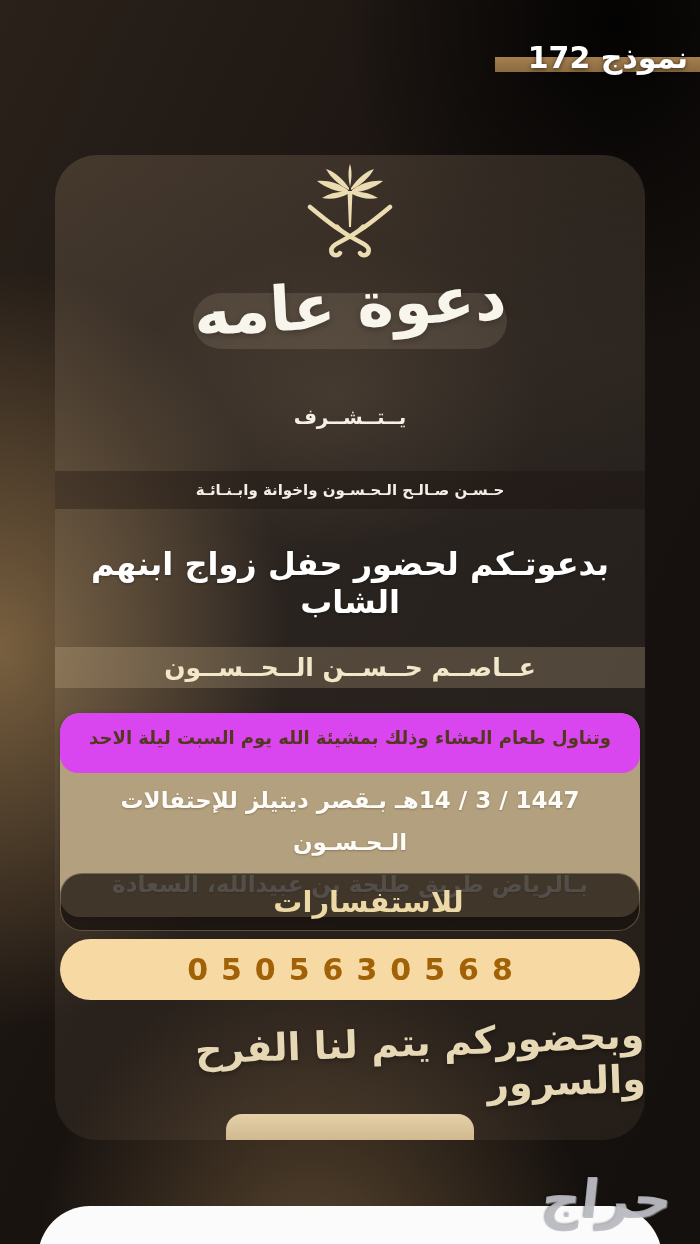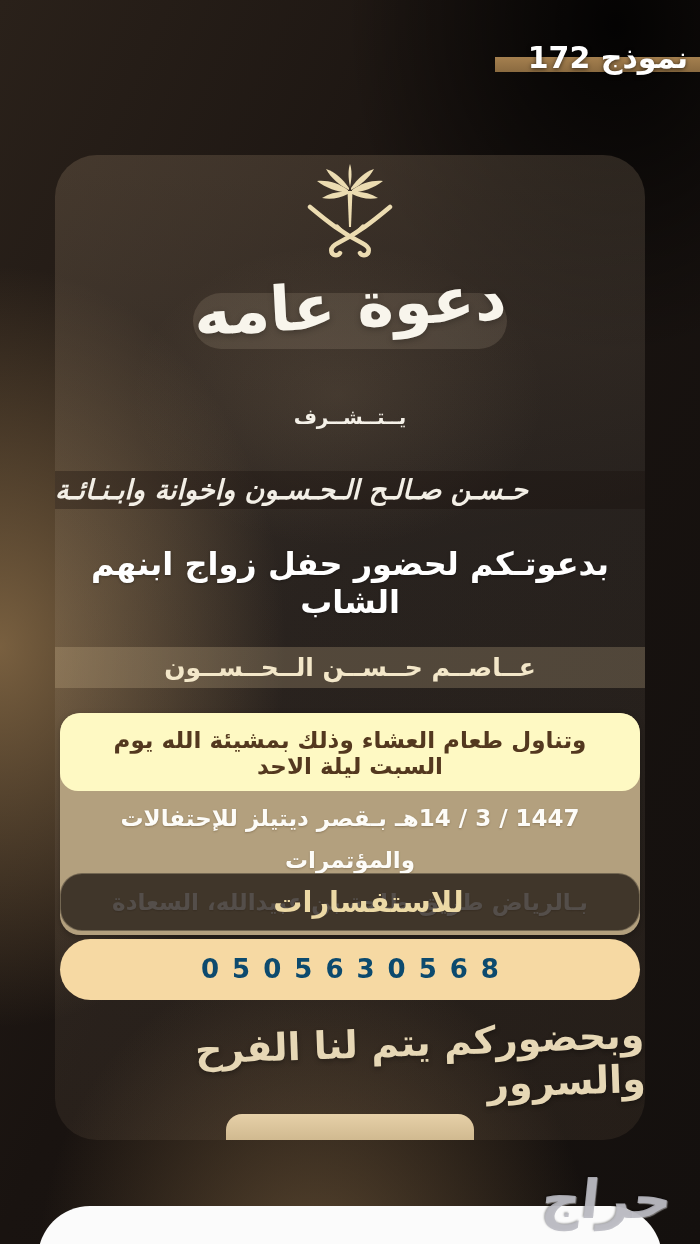--- a/index.html
+++ b/index.html
@@ -36,52 +36,52 @@
     border-radius:999px;background:rgba(216,196,170,0.15);}
   .title-text{position:relative;top:18px;text-align:center;direction:rtl;
     font-size:62px;font-weight:bold;color:#f8f5ec;
     transform:rotate(-3deg);text-shadow:0 2px 6px rgba(0,0,0,0.25);}
 
   .honored{position:absolute;top:250px;left:0;width:100%;text-align:center;direction:rtl;
     font-size:20px;font-weight:bold;color:#f5f1e8;}
 
   .hosts-band{position:absolute;top:316px;left:0;width:100%;height:38px;
     background:rgba(22,16,11,0.34);}
-  .hosts-text{width:100%;text-align:left;direction:rtl;line-height:38px;
-    font-size:27px;font-weight:bold;color:#f3efe6;font-style:italic;}
+  .hosts-text{width:100%;text-align:center;direction:rtl;line-height:38px;
+    font-size:15px;font-weight:bold;color:#f3efe6;}
 
   .invite-line{position:absolute;top:390px;left:0;width:100%;text-align:center;direction:rtl;
     font-size:32px;font-weight:bold;color:#ffffff;text-shadow:0 1px 3px rgba(0,0,0,0.3);}
 
   .groom-band{position:absolute;top:492px;left:0;width:100%;height:41px;
     background:rgba(218,192,152,0.24);}
   .groom-text{width:100%;text-align:center;direction:rtl;line-height:41px;
     font-size:25px;font-weight:bold;color:#f3e7c9;}
 
   .details-box{position:absolute;top:558px;left:5px;width:580px;
     border-radius:20px;overflow:hidden;background:#b3a07e;
     box-shadow:0 2px 6px rgba(0,0,0,0.25);}
-  .details-line1{background:#fef9c3;border-radius:18px;
+  .details-line1{background:#d946ef;border-radius:18px;
     min-height:60px;padding:14px 14px 12px;text-align:center;direction:rtl;
-    font-size:23px;font-weight:bold;color:#53381f;}
+    font-size:18px;font-weight:bold;color:#53381f;}
   .details-rest{padding:6px 10px 12px;text-align:center;direction:rtl;
     font-size:23px;font-weight:bold;color:#fdfcf8;line-height:42px;
     text-shadow:0 1px 2px rgba(90,70,45,0.4);}
   .date-ltr{direction:ltr;unicode-bidi:isolate;letter-spacing:2px;}
 
   .inquiries-bar{position:absolute;top:718px;left:5px;width:580px;height:58px;
     border-radius:22px;background:rgba(24,18,13,0.74);
     border:1px solid rgba(235,215,175,0.30);padding-left:37px;}
   .inquiries-text{width:100%;text-align:center;direction:rtl;line-height:56px;
     font-size:29px;font-weight:bold;color:#ecd9a5;}
 
   .phone-pill{position:absolute;top:784px;left:5px;width:580px;height:61px;
     border-radius:31px;background:#f6d9a3;}
   .phone-text{width:100%;text-align:center;line-height:61px;direction:ltr;
-    font-size:26px;font-weight:bold;color:#0c4a6e;letter-spacing:13px;
+    font-size:30px;font-weight:bold;color:#a16207;letter-spacing:13px;
     padding-left:13px;}
 
   .closing{position:absolute;top:852px;left:0;width:100%;height:120px;
     display:flex;align-items:center;justify-content:center;}
   .closing-text{direction:rtl;font-size:38px;font-weight:bold;color:#e6d7b5;
     transform:rotate(-2deg);text-shadow:0 2px 5px rgba(0,0,0,0.3);}
 
   .peek-bar{position:absolute;top:959px;left:171px;width:248px;height:30px;
     border-radius:16px 16px 0 0;
     background:linear-gradient(#e6d0a8,#cdb68c);}
@@ -142,21 +142,21 @@
 
     <div class="invite-line">بدعوتـكم لحضور حفل زواج ابنهم الشاب</div>
 
     <div class="groom-band">
       <div class="groom-text">عــاصــم حــســن الــحــســون</div>
     </div>
 
     <div class="details-box">
       <div class="details-line1">وتناول طعام العشاء وذلك بمشيئة الله يوم السبت ليلة الاحد</div>
       <div class="details-rest">
-        <span class="date-ltr" dir="ltr">14 / 3 / 1447</span><span>هـ بـقصر ديتيلز للإحتفالات والمؤتمرات</span>
+        <span class="date-ltr" dir="ltr">14 / 3 / 1447</span><span>هـ بـقصر ديتيلز للإحتفالات الـحـسـون</span>
         <br>
         <span>بـالرياض طريق طلحة بن عبيدالله، السعادة</span>
       </div>
     </div>
 
     <div class="inquiries-bar">
       <div class="inquiries-text">للاستفسارات</div>
     </div>
 
     <div class="phone-pill">

